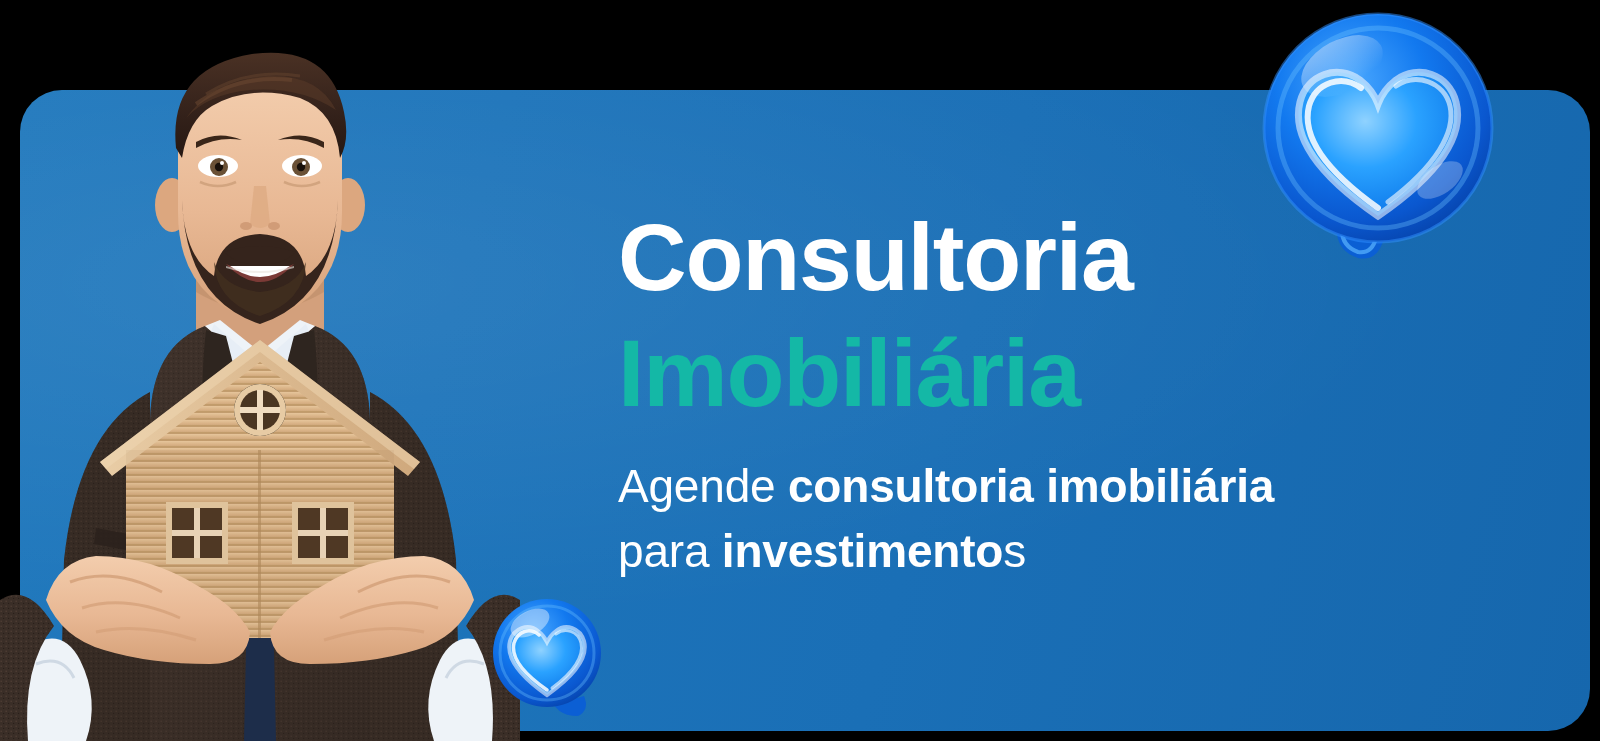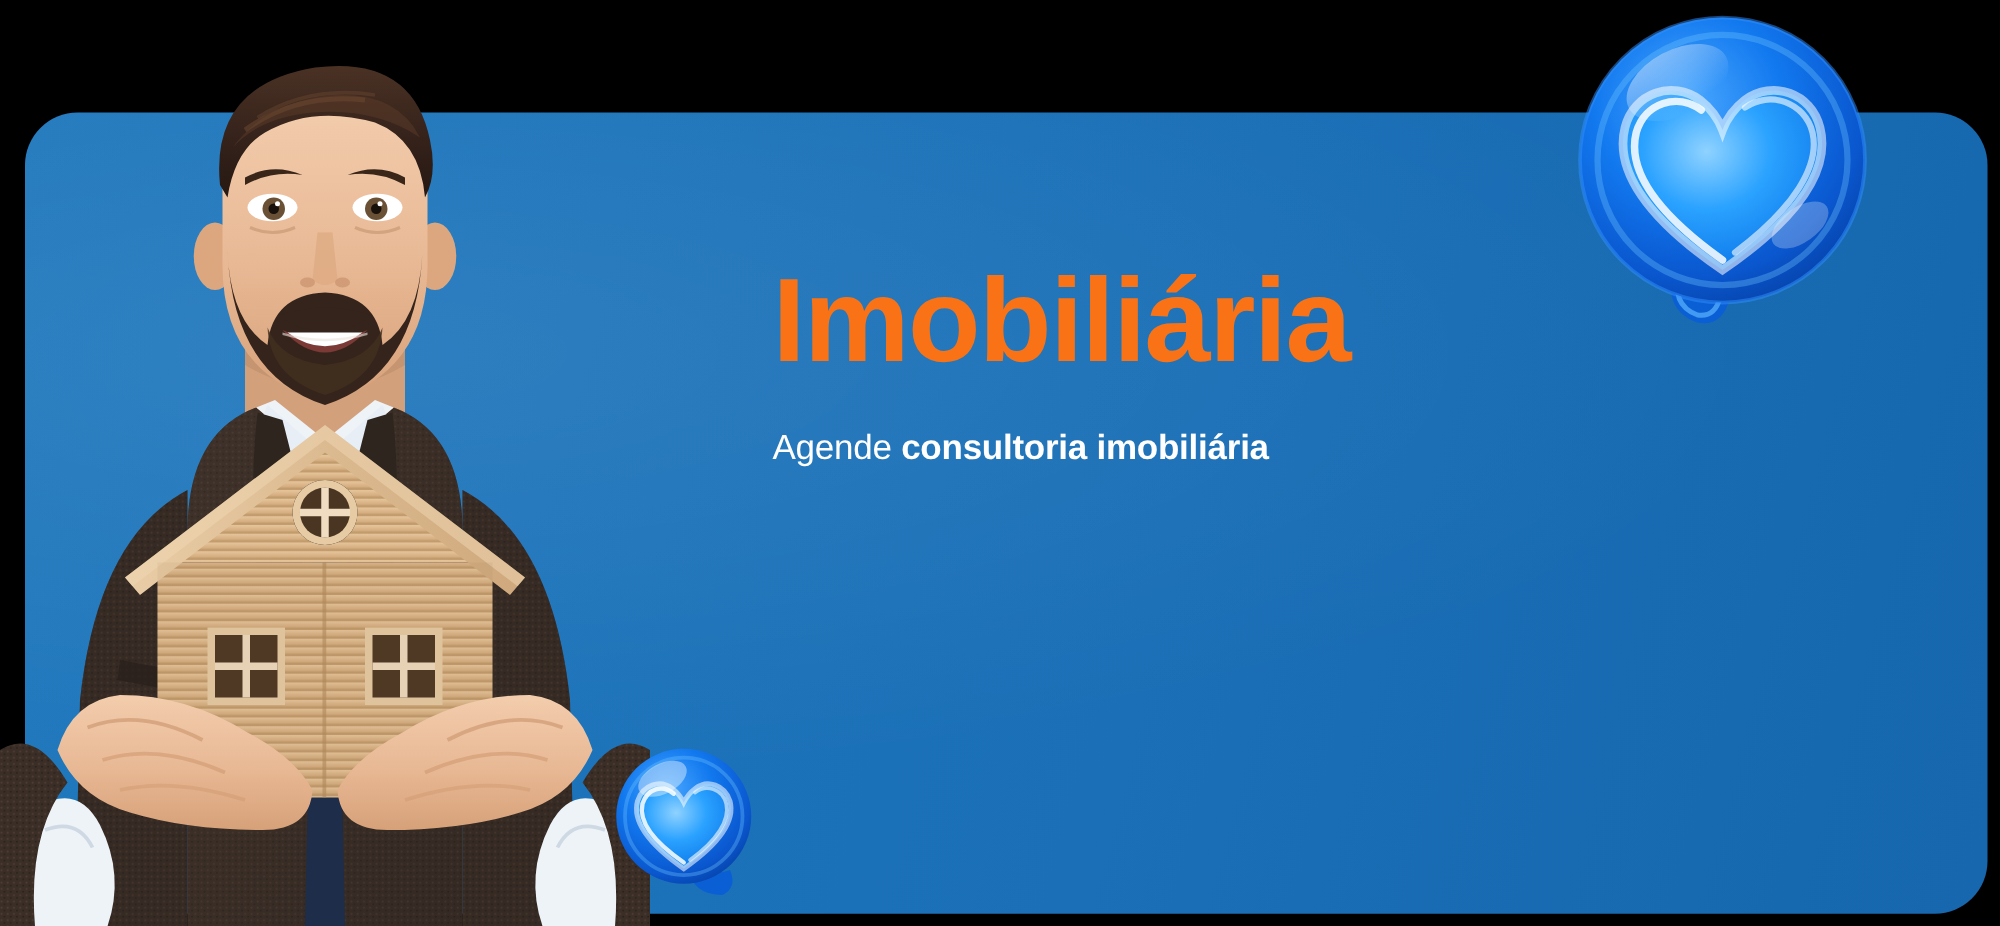--- a/index.html
+++ b/index.html
@@ -35,26 +35,26 @@
     left:618px; top:200px;
     width:780px;
   }
   .headline {
     font-size:95px;
     font-weight:bold;
     line-height:1.22;
     letter-spacing:-1.2px;
     color:#ffffff;
   }
-  .headline .accent { color:#f97316; display:block; }
+  .headline .accent { color:#14b8a6; display:block; }
   .headline .line1 { display:block; }
 
   .subtitle {
     margin-top:22px;
-    font-size:28px;
+    font-size:46px;
     font-weight:normal;
     line-height:1.42;
     color:#ffffff;
     letter-spacing:-0.2px;
   }
   .subtitle b { font-weight:bold; }
   .sub-line { display:block; white-space:nowrap; }
 
   
   .person {
@@ -76,25 +76,27 @@
 <body>
 
 <div id="stage">
 
   <div class="card">
     <div class="card-sheen"></div>
   </div>
 
   <div class="text-block">
     <div class="headline">
+      <span class="line1">Consultoria</span>
       <span class="accent">Imobiliária</span>
     </div>
 
     <div class="subtitle">
       <span class="sub-line"><span>Agende </span><b>consultoria imobiliária</b></span>
+      <span class="sub-line"><span>para </span><b>investimento</b><span>s</span></span>
     </div>
   </div>
 
   <div class="person">
     <svg class="p-svg" viewBox="0 0 520 741" xmlns="http://www.w3.org/2000/svg">
       <defs>
         <linearGradient id="suitG" x1="0" y1="0" x2="1" y2="1">
           <stop offset="0%" stop-color="#463831"></stop>
           <stop offset="45%" stop-color="#3a2e27"></stop>
           <stop offset="100%" stop-color="#2a211c"></stop>

